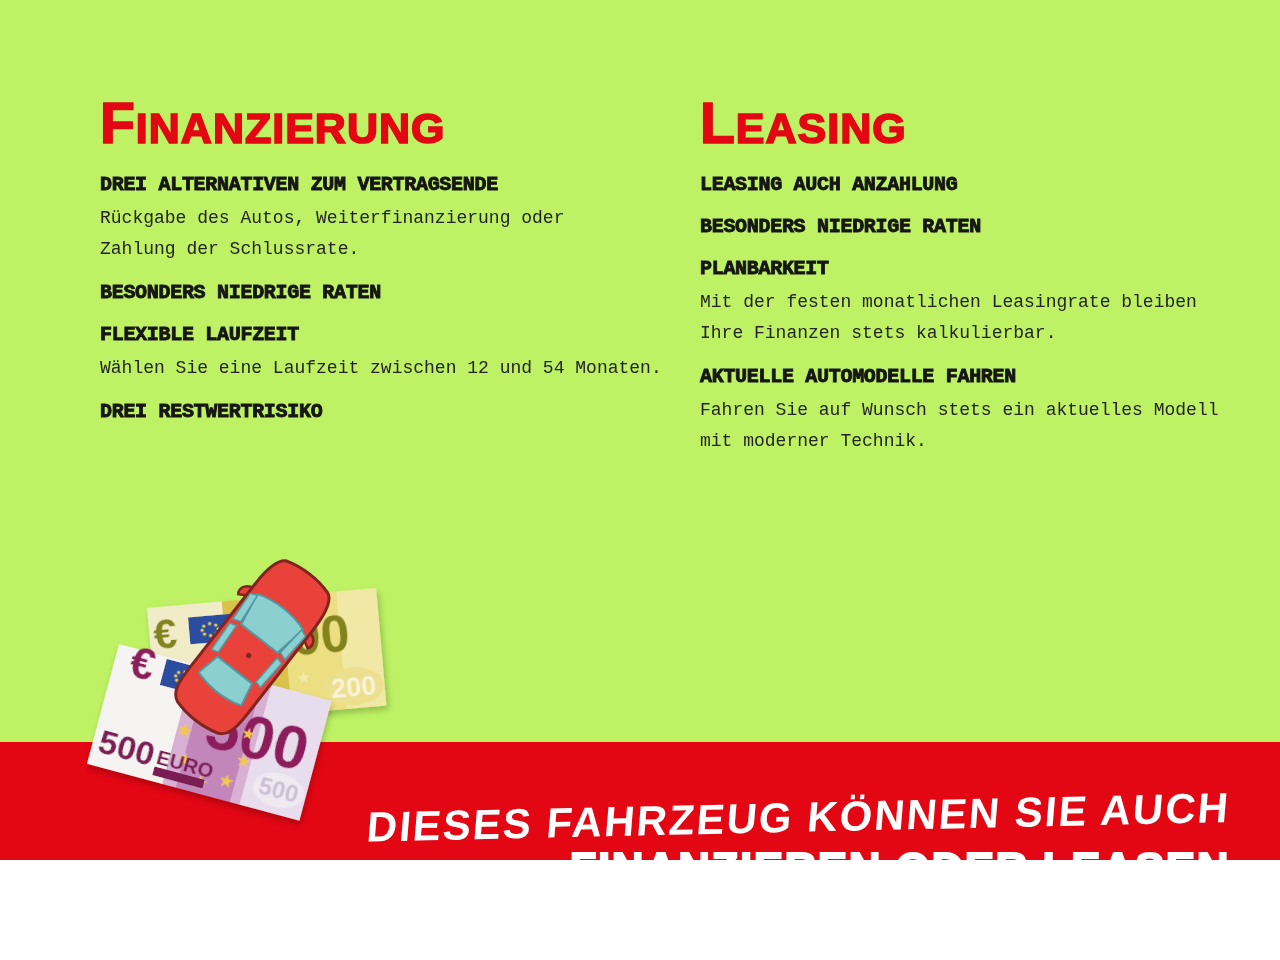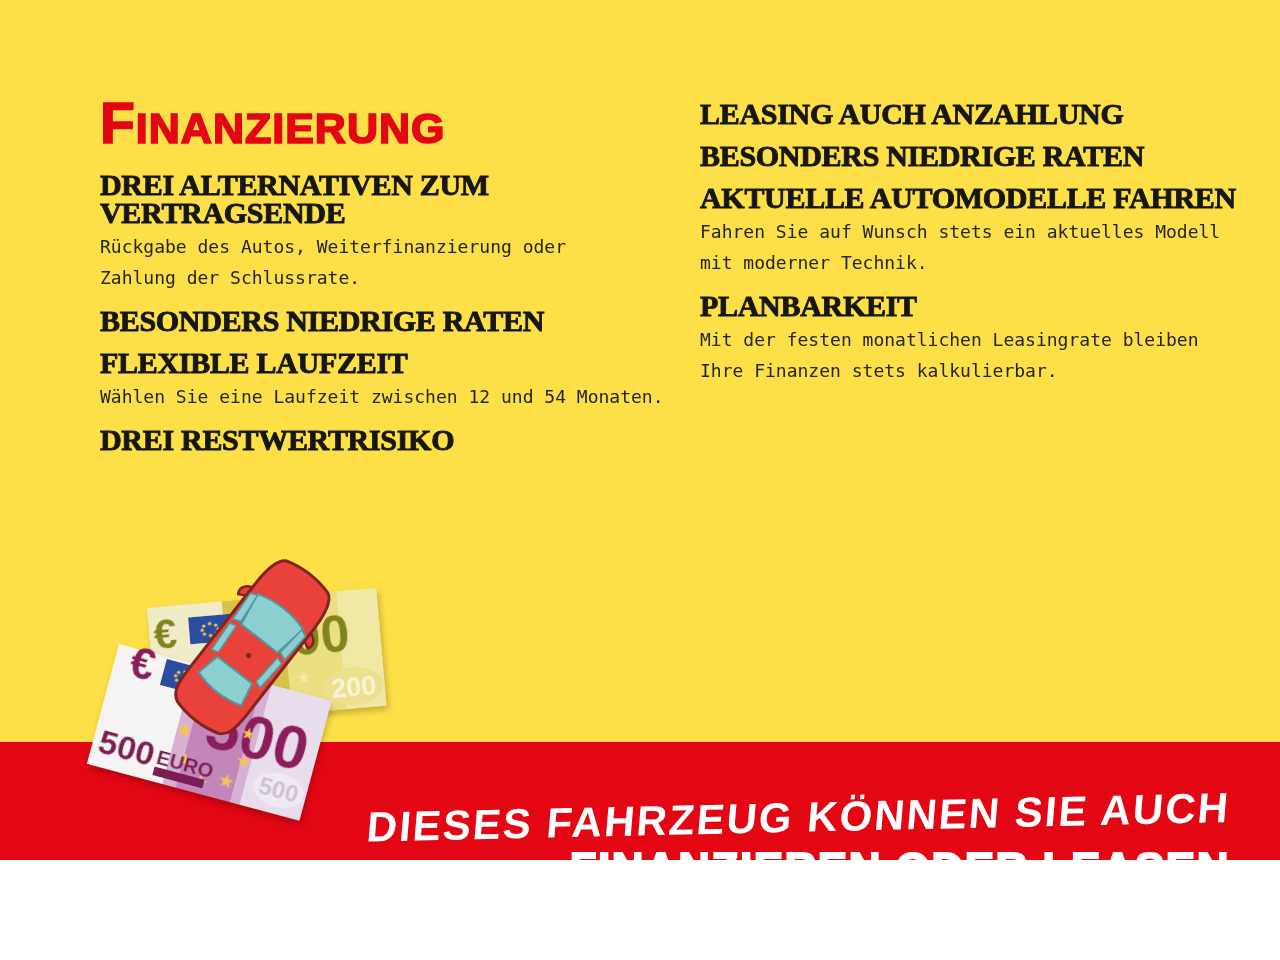--- a/index.html
+++ b/index.html
@@ -1,29 +1,29 @@
 <!DOCTYPE html>
 <html><head>
 <meta charset="utf-8">
 <style>
   html,body{margin:0;padding:0;}
-  .page{position:relative;width:1280px;height:860px;background:#fde047;overflow:hidden;
+  .page{position:relative;width:1280px;height:860px;background:#bef264;overflow:hidden;
         font-family:"DejaVu Sans Mono",monospace;}
   .col{position:absolute;top:100px;}
   .col-left{left:100px;width:585px;}
   .col-right{left:700px;width:565px;}
   h1.col-title{font-family:"Liberation Sans",sans-serif;font-weight:bold;
      font-size:43px;line-height:46px;color:#e30613;-webkit-text-stroke:1.7px #e30613;
      letter-spacing:1px;margin:0 0 20px 0;}
   h1.col-title::first-letter{font-size:57px;}
   .section{margin-bottom:14px;}
-  h2.sec-head{font-family:Liberation Serif, serif;font-weight:bold;font-size:30px;
+  h2.sec-head{font-family:Liberation Mono, monospace;font-weight:bold;font-size:20px;
      line-height:28px;color:#161615;-webkit-text-stroke:0.9px #161615;
      letter-spacing:-0.3px;margin:0 0 4px 0;}
-  p.sec-body{font-size:18px;line-height:31px;color:#242424;margin:0;white-space:pre-line;}
+  p.sec-body{font-size:18px;line-height:31px;color:#242424;margin:0;white-space:pre-line;font-family:Liberation Mono, monospace;}
   .banner{position:absolute;left:0;top:742px;width:1280px;height:218px;background:#e30613;
      color:#ffffff;text-align:right;padding:42px 50px 0 0;box-sizing:border-box;}
   .banner-line1{font-family:"Liberation Sans",sans-serif;font-weight:bold;font-size:42px;
      letter-spacing:2px;transform:rotate(-1.3deg) skewX(-6deg);transform-origin:right center;
      margin-bottom:12px;}
   .banner-line2{font-family:"Liberation Sans",sans-serif;font-weight:bold;font-size:44px;
      -webkit-text-stroke:2px #ffffff;letter-spacing:1.5px;}
   .illustration{position:absolute;left:85px;top:548px;width:330px;height:290px;}
   svg text{font-family:"Liberation Sans",sans-serif;font-weight:bold;}
 </style>
@@ -45,35 +45,36 @@
     <div class="section">
       <h2 class="sec-head">FLEXIBLE LAUFZEIT</h2>
       <p class="sec-body">Wählen Sie eine Laufzeit zwischen 12 und 54 Monaten.</p>
     </div>
     <div class="section">
       <h2 class="sec-head">DREI RESTWERTRISIKO</h2>
     </div>
   </section>
 
   <section class="col col-right">
+    <h1 class="col-title">LEASING</h1>
     <div class="section">
       <h2 class="sec-head">LEASING AUCH ANZAHLUNG</h2>
     </div>
     <div class="section">
       <h2 class="sec-head">BESONDERS NIEDRIGE RATEN</h2>
     </div>
     <div class="section">
+      <h2 class="sec-head">PLANBARKEIT</h2>
+      <p class="sec-body">Mit der festen monatlichen Leasingrate bleiben
+Ihre Finanzen stets kalkulierbar.</p>
+    </div>
+    <div class="section">
       <h2 class="sec-head">AKTUELLE AUTOMODELLE FAHREN</h2>
       <p class="sec-body">Fahren Sie auf Wunsch stets ein aktuelles Modell
 mit moderner Technik.</p>
-    </div>
-    <div class="section">
-      <h2 class="sec-head">PLANBARKEIT</h2>
-      <p class="sec-body">Mit der festen monatlichen Leasingrate bleiben
-Ihre Finanzen stets kalkulierbar.</p>
     </div>
   </section>
 
   <div class="banner">
     <div class="banner-line1">DIESES FAHRZEUG KÖNNEN SIE AUCH</div>
     <div class="banner-line2">FINANZIEREN ODER LEASEN</div>
   </div>
 
   <svg class="illustration" viewBox="0 0 330 290">
     <defs>

